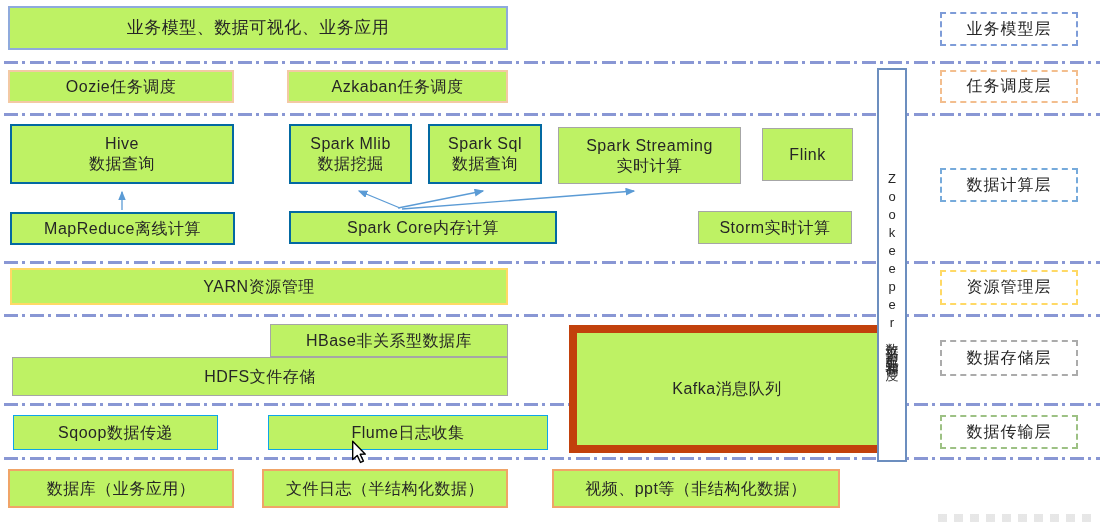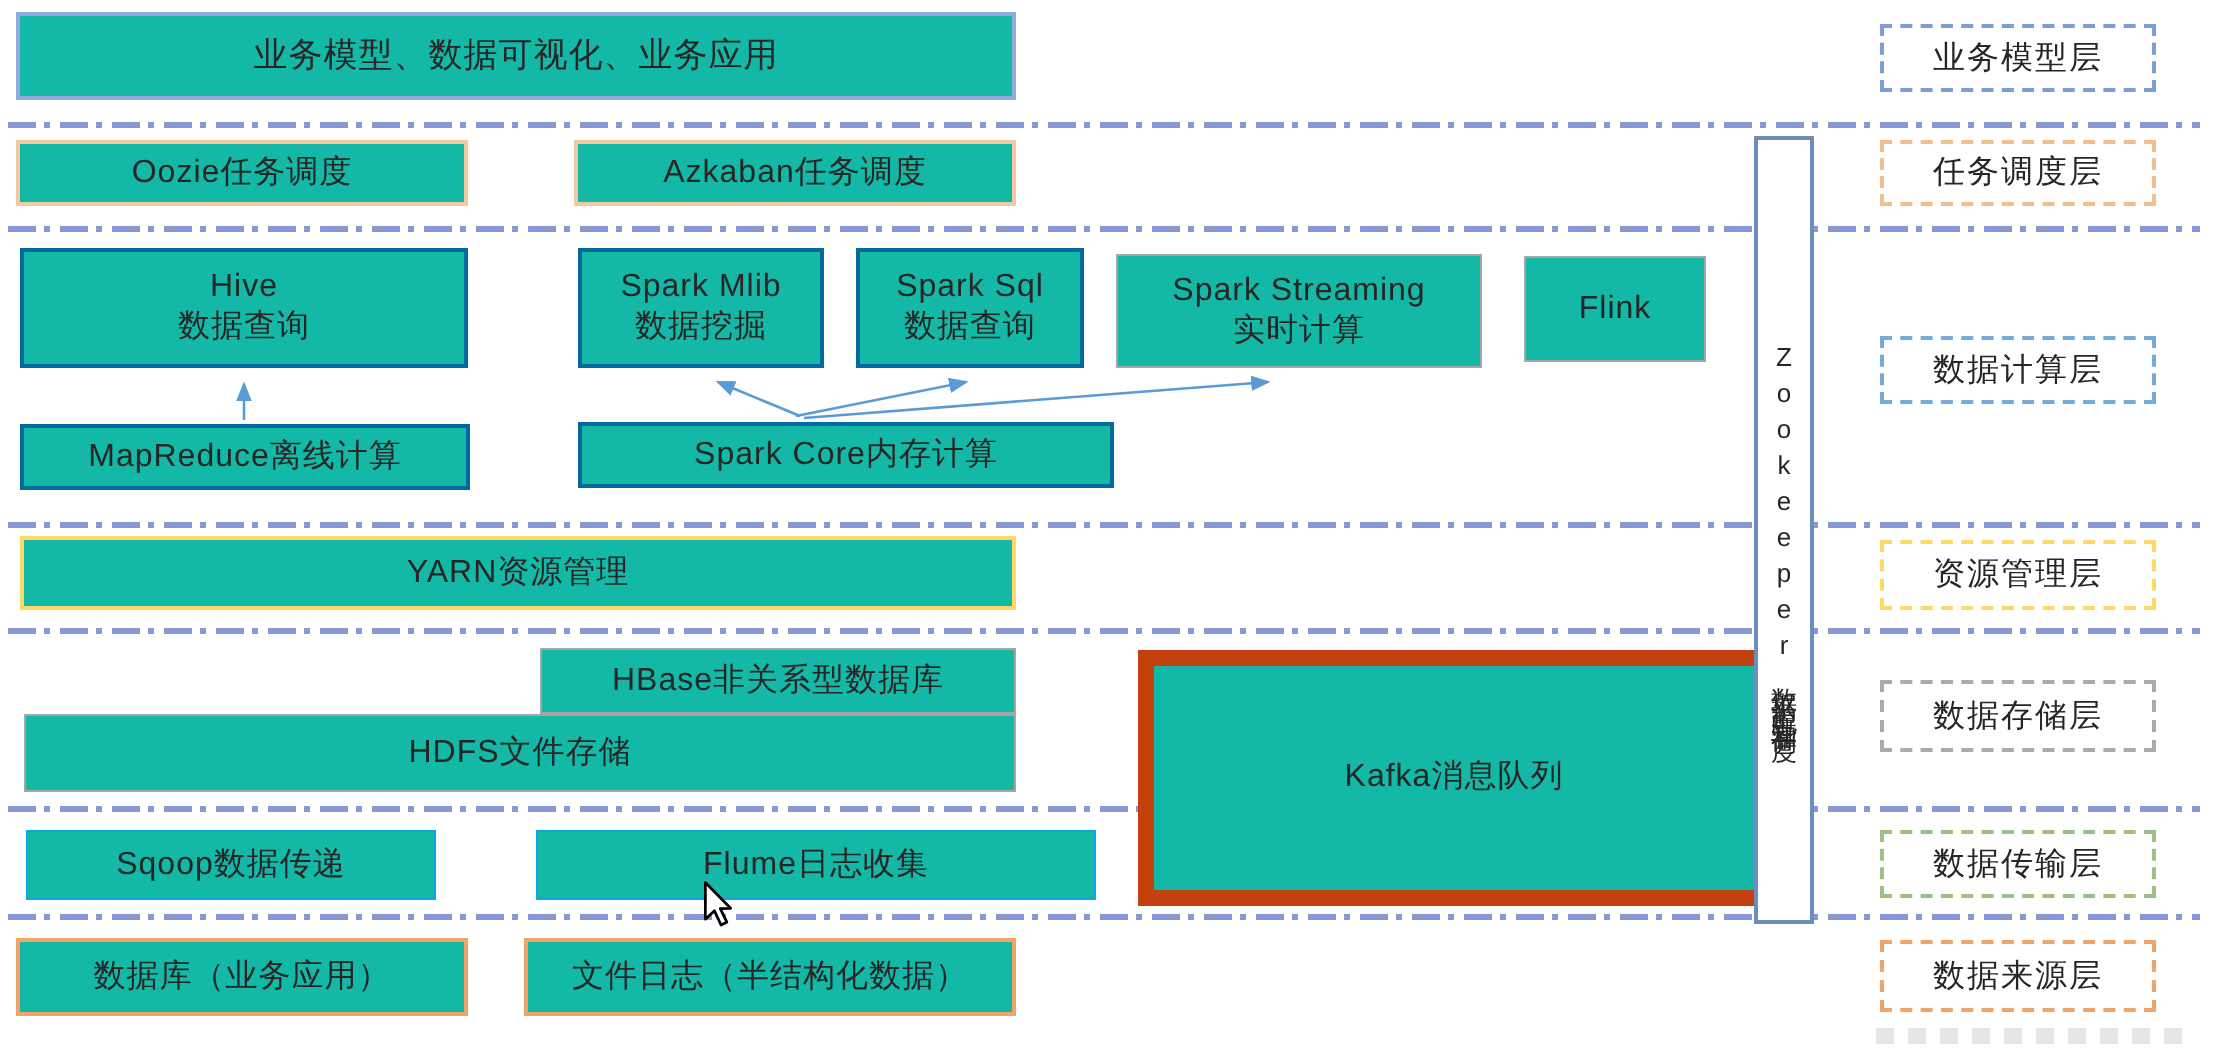--- a/index.html
+++ b/index.html
@@ -6,21 +6,21 @@
   #stage {
     position:relative; width:1107px; height:529px; background:#ffffff;
     font-family:"Liberation Sans","DejaVu Sans",sans-serif;
     color:#262626; overflow:hidden;
   }
   .divider {
     position:absolute; left:4px; width:1096px; height:3px; z-index:1;
     background:repeating-linear-gradient(90deg,#8997D4 0 14px,transparent 14px 18px,#8997D4 18px 21px,transparent 21px 26px);
   }
   .box {
-    position:absolute; z-index:2; background:#14b8a6; box-sizing:border-box;
+    position:absolute; z-index:2; background:#bef264; box-sizing:border-box;
     display:flex; flex-direction:column; align-items:center; justify-content:center;
     text-align:center; font-size:16px; line-height:1.25; letter-spacing:0.5px;
   }
   .b-blue    { border:2px solid #0369a1; }
   .b-bluedk  { border:2px solid #8FAADC; }
   .b-peach   { border:2px solid #F3C9A4; }
   .b-yellow  { border:2px solid #FFD966; }
   .b-gray    { border:1.5px solid #A6A6A6; }
   .b-green   { border:8px solid #c2410c;margin-left:17px; }
   .b-greenlt { border:1px solid #0ea5e9; }
@@ -94,20 +94,23 @@
   </div>
   <div class="box b-gray" style="left:762px;top:128px;width:91px;height:53px">
     <span>Flink</span>
   </div>
   <div class="box b-blue" style="left:10px;top:212px;width:225px;height:33px">
     <span>MapReduce离线计算</span>
   </div>
   <div class="box b-blue" style="left:289px;top:211px;width:268px;height:33px">
     <span>Spark Core内存计算</span>
   </div>
+  <div class="box b-gray" style="left:698px;top:211px;width:154px;height:33px">
+    <span>Storm实时计算</span>
+  </div>
 
   <div class="box b-yellow" style="left:10px;top:268px;width:498px;height:37px">
     <span>YARN资源管理</span>
   </div>
 
   <div class="box b-gray" style="left:270px;top:324px;width:238px;height:33px">
     <span>HBase非关系型数据库</span>
   </div>
   <div class="box b-gray" style="left:12px;top:357px;width:496px;height:39px">
     <span>HDFS文件存储</span>
@@ -122,20 +125,23 @@
   <div class="box b-greenlt" style="left:268px;top:415px;width:280px;height:35px">
     <span>Flume日志收集</span>
   </div>
 
   <div class="box b-orange" style="left:8px;top:469px;width:226px;height:39px">
     <span>数据库（业务应用）</span>
   </div>
   <div class="box b-orange" style="left:262px;top:469px;width:246px;height:39px">
     <span>文件日志（半结构化数据）</span>
   </div>
+  <div class="box b-orange" style="left:552px;top:469px;width:288px;height:39px">
+    <span>视频、ppt等（非结构化数据）</span>
+  </div>
 
   <div id="zookeeper-box">
     <span>Zookeeper数据平台配置和调度</span>
   </div>
 
   <div class="label l-blue" style="left:940px;top:12px;width:138px;height:34px">
     <span>业务模型层</span>
   </div>
   <div class="label l-peach" style="left:940px;top:70px;width:138px;height:33px">
     <span>任务调度层</span>
@@ -145,23 +151,20 @@
   </div>
   <div class="label l-yellow" style="left:940px;top:270px;width:138px;height:35px">
     <span>资源管理层</span>
   </div>
   <div class="label l-gray" style="left:940px;top:340px;width:138px;height:36px">
     <span>数据存储层</span>
   </div>
   <div class="label l-green" style="left:940px;top:415px;width:138px;height:34px">
     <span>数据传输层</span>
   </div>
-  <div class="label l-orange" style="left:940px;top:470px;width:138px;height:36px">
-    <span>数据来源层</span>
-  </div>
 
   <svg id="arrows" width="1107" height="529">
     <defs>
       <marker id="arr" markerWidth="9" markerHeight="8" refX="6.5" refY="3" orient="auto">
         <path d="M0,0 L7.5,3 L0,6 Z" fill="#5B9BD5"></path>
       </marker>
     </defs>
     <line x1="122" y1="210" x2="122" y2="192" stroke="#5B9BD5" stroke-width="1.3" marker-end="url(#arr)"></line>
     <line x1="400" y1="208" x2="359" y2="191" stroke="#5B9BD5" stroke-width="1.3" marker-end="url(#arr)"></line>
     <line x1="398" y1="208" x2="483" y2="191" stroke="#5B9BD5" stroke-width="1.3" marker-end="url(#arr)"></line>

